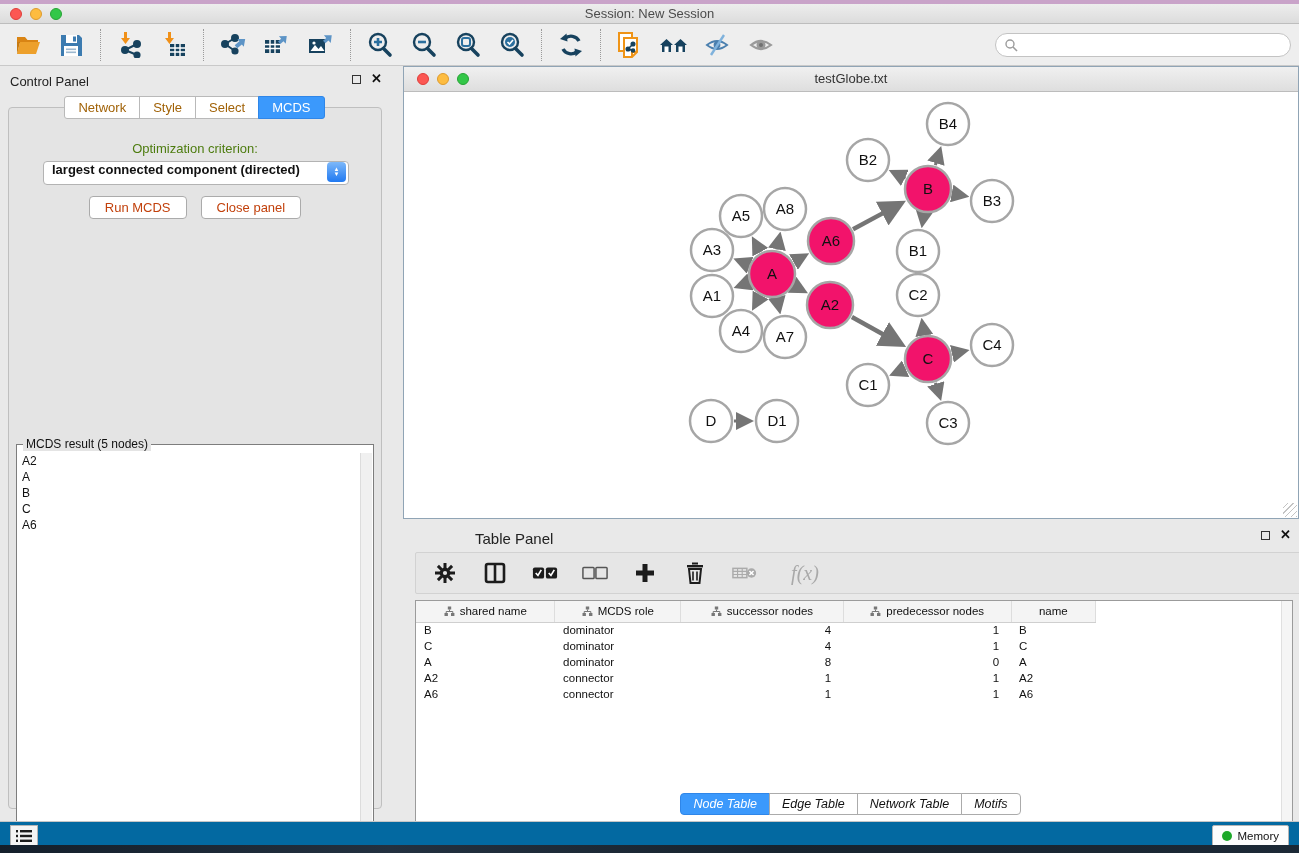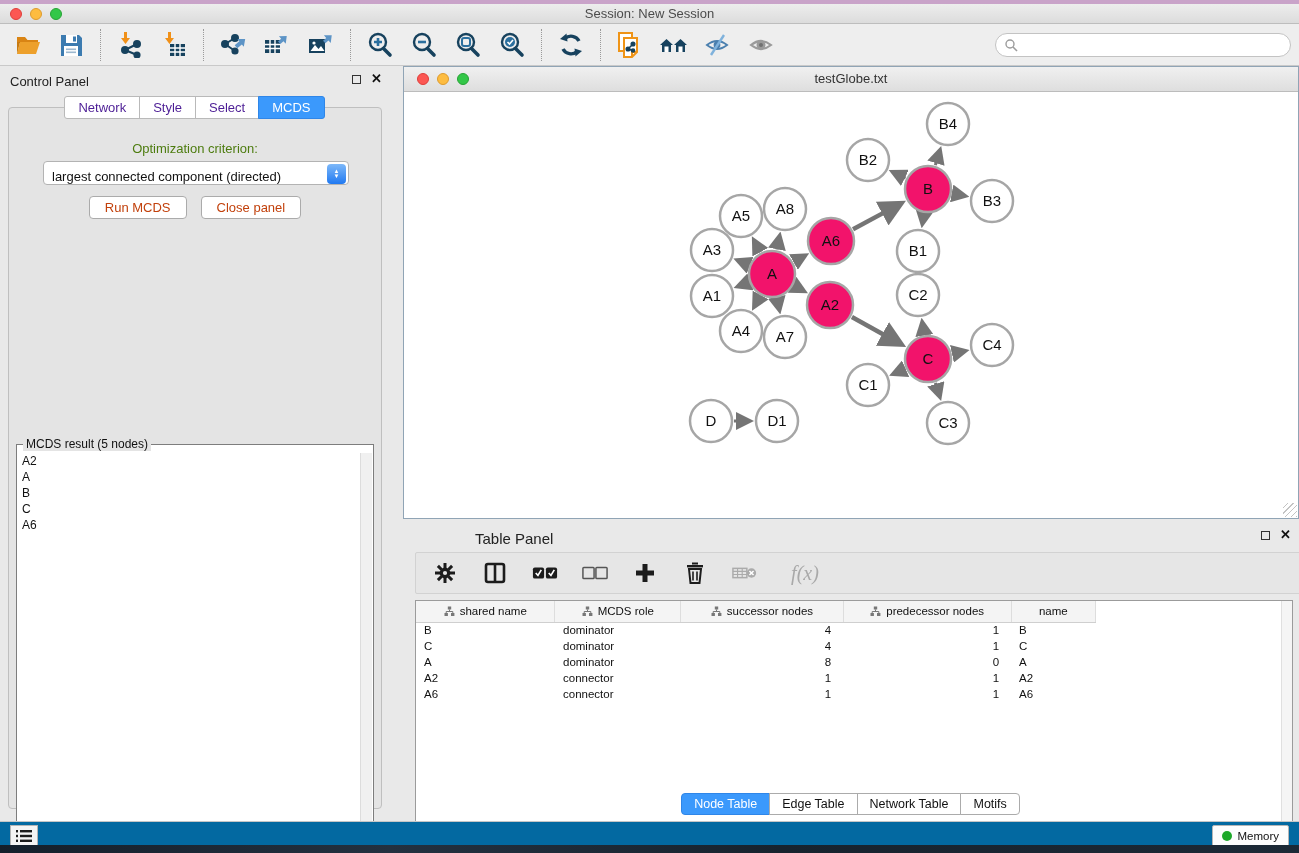--- a/index.html
+++ b/index.html
@@ -36,30 +36,30 @@
   #search-box input { border:none; outline:none; flex:1; font-size:12px; background:transparent; }
 
   
   #control-panel { left:0; top:62px; width:390px; height:755px; background:#e9e9e9; }
   #cp-header { position:relative; height:28px; }
   #cp-title { position:absolute; left:10px; top:8px; font-size:13px; color:#222; }
   .panel-icons { position:absolute; right:8px; top:8px; display:flex; gap:10px; align-items:center; }
   .float-icon { width:9px; height:9px; border:1.5px solid #333; display:inline-block; }
   .close-icon { font-size:13px; font-weight:bold; color:#111; line-height:10px; }
   #cp-tabs { position:absolute; left:0; top:30px; width:100%; display:flex; justify-content:center; z-index:2; }
-  .seg-tab { font-size:13px; color:#4c1d95; background:#fff; border:1px solid #b9b9b9;
+  .seg-tab { font-size:13px; color:#a16207; background:#fff; border:1px solid #b9b9b9;
     padding:3px 13px; margin-left:-1px; cursor:pointer; }
   .seg-tab:first-child { border-radius:3px 0 0 3px; }
   .seg-tab:last-child { border-radius:0 3px 3px 0; }
   .seg-tab.active { background:#3b99fc; color:#fff; border-color:#2f86e8; }
   #cp-body { position:absolute; left:8px; top:41px; width:374px; height:702px;
     background:#e4e4e4; border:1px solid #bfbfbf; border-radius:4px; }
   #opt-label { position:absolute; top:33px; width:100%; text-align:center; font-size:13px; color:#4d7c0f; }
   #criterion-select { position:absolute; left:34px; top:53px; width:306px; height:24px;
-    background:#fff; border:1px solid #b3b3b3; border-radius:4px; display:flex; align-items:flex-end; cursor:pointer; }
+    background:#fff; border:1px solid #b3b3b3; border-radius:4px; display:flex; align-items:flex-start; cursor:pointer;font-weight:bold; }
   #criterion-select .sel-text { flex:1; font-size:13px; padding-left:8px; color:#111; white-space:nowrap; }
   .stepper { width:19px; height:20px; margin-right:2px; border-radius:4px;
     background:linear-gradient(#7db8f9,#2079f1); display:flex; flex-direction:column;
     align-items:center; justify-content:center; color:#fff; font-size:6px; line-height:5px; }
   #cp-buttons { position:absolute; top:88px; width:100%; display:flex; justify-content:center; gap:14px; }
   .cp-btn { font-size:13px; color:#c2410c; background:#fff; border:1px solid #ababab;
     border-radius:4px; padding:3px 15px; cursor:pointer; }
   #mcds-result { position:absolute; left:7px; top:336px; width:358px; height:394px;
     border:1px solid #7d7d7d; background:#fff; }
   #mcds-legend { position:absolute; left:6px; top:-8px; background:#e4e4e4;
@@ -94,21 +94,21 @@
   #node-table th { height:21px; background:#f4f4f4; border-right:1px solid #ddd;
     border-bottom:1px solid #cfcfcf; font-size:11.5px; font-weight:normal; color:#111;
     text-align:center; white-space:nowrap; }
   #node-table th .hdr-inner { display:flex; align-items:center; justify-content:center; gap:5px; }
   #node-table td { font-size:11.5px; color:#111; height:16px; padding:0 8px; white-space:nowrap; }
   td.al { text-align:left; } td.ar { text-align:right; padding-right:12px !important; }
   #table-vscroll { position:absolute; right:0; top:0; width:11px; height:100%;
     background:#f5f5f5; border-left:1px solid #e0e0e0; }
   #tp-tabs { position:absolute; left:0; top:269px; width:100%; display:flex; justify-content:center; }
   .tp-tab { font-size:12.5px; color:#111; background:#fff; border:1px solid #ababab;
-    padding:3px 12px; margin-left:-1px; cursor:pointer; }
+    padding:3px 12px; margin-left:-1px; cursor:pointer;font-style:italic; }
   .tp-tab:first-child { border-radius:4px 0 0 4px; }
   .tp-tab:last-child { border-radius:0 4px 4px 0; }
   .tp-tab.active { background:#3b99fc; color:#fff; border-color:#2f86e8; }
 
   
   #status-bar { left:0; top:817px; width:1299px; height:28px; background:#0369a1;
     border-top:1px solid #c6c6c6; }
   #panel-toggle-btn { position:absolute; left:10px; top:3px; width:28px; height:22px;
     background:#f4f4f4; border:1px solid #b5b5b5; display:flex; align-items:center; justify-content:center; cursor:pointer; }
   #memory-btn { position:absolute; right:10px; top:3px; height:22px; background:#fdfdfd;

